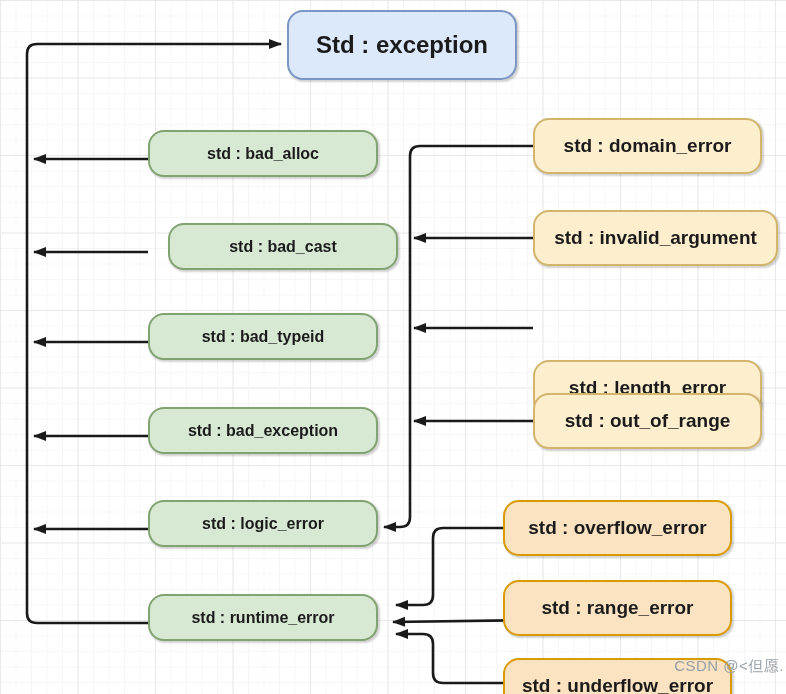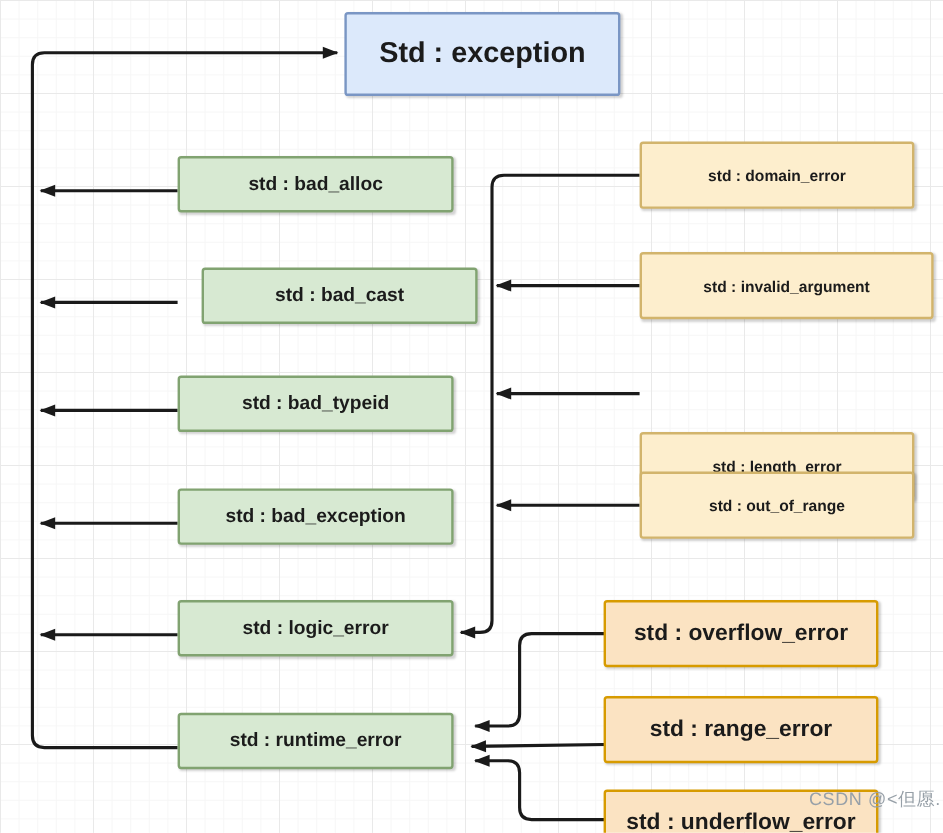--- a/index.html
+++ b/index.html
@@ -13,35 +13,35 @@
       linear-gradient(to right, #f6f6f6 1px, transparent 1px),
       linear-gradient(to bottom, #f6f6f6 1px, transparent 1px);
     background-size:77.5px 77.5px,77.5px 77.5px,15.5px 15.5px,15.5px 15.5px;
   }
   #edges{position:absolute;left:0;top:0;z-index:0;}
   .edge{stroke:var(--connector,#1a1a1a);stroke-width:2.6;fill:none;stroke-linejoin:round;}
   #arrowhead path{fill:var(--connector,#1a1a1a);}
   .node{
     position:absolute;z-index:1;box-sizing:border-box;
     display:flex;align-items:center;justify-content:center;
-    border:2px solid #888;border-radius:3px;
+    border:2px solid #888;border-radius:16px;
     font-weight:bold;color:#1b1b1b;text-align:center;
     box-shadow:1.5px 1.5px 2px rgba(0,0,0,0.18);
     white-space:nowrap;
   }
   .root{
     left:287px;top:10px;width:230px;height:70px;font-size:24px;
     background:var(--root_fill,#dce9fb);border-color:var(--root_border,#7a96c4);
   }
   .green{
     left:148px;width:230px;height:47px;font-size:16px;
     background:var(--derived_fill,#d7e9d2);border-color:var(--derived_border,#81a371);
   }
   .yellow{
-    left:533px;width:229px;height:56px;font-size:13px;
+    left:533px;width:229px;height:56px;font-size:19px;
     background:var(--logic_child_fill,#fdeecd);border-color:var(--logic_child_border,#d2b46c);
   }
   .orange{
     left:503px;width:229px;height:56px;font-size:19px;
     background:var(--runtime_child_fill,#fbe3c2);border-color:var(--runtime_child_border,#d79b00);
   }
   #n-bad_alloc{top:130px;}
   #n-bad_cast{top:223px;margin-left:20px;}
   #n-bad_typeid{top:313px;}
   #n-bad_exception{top:407px;}

